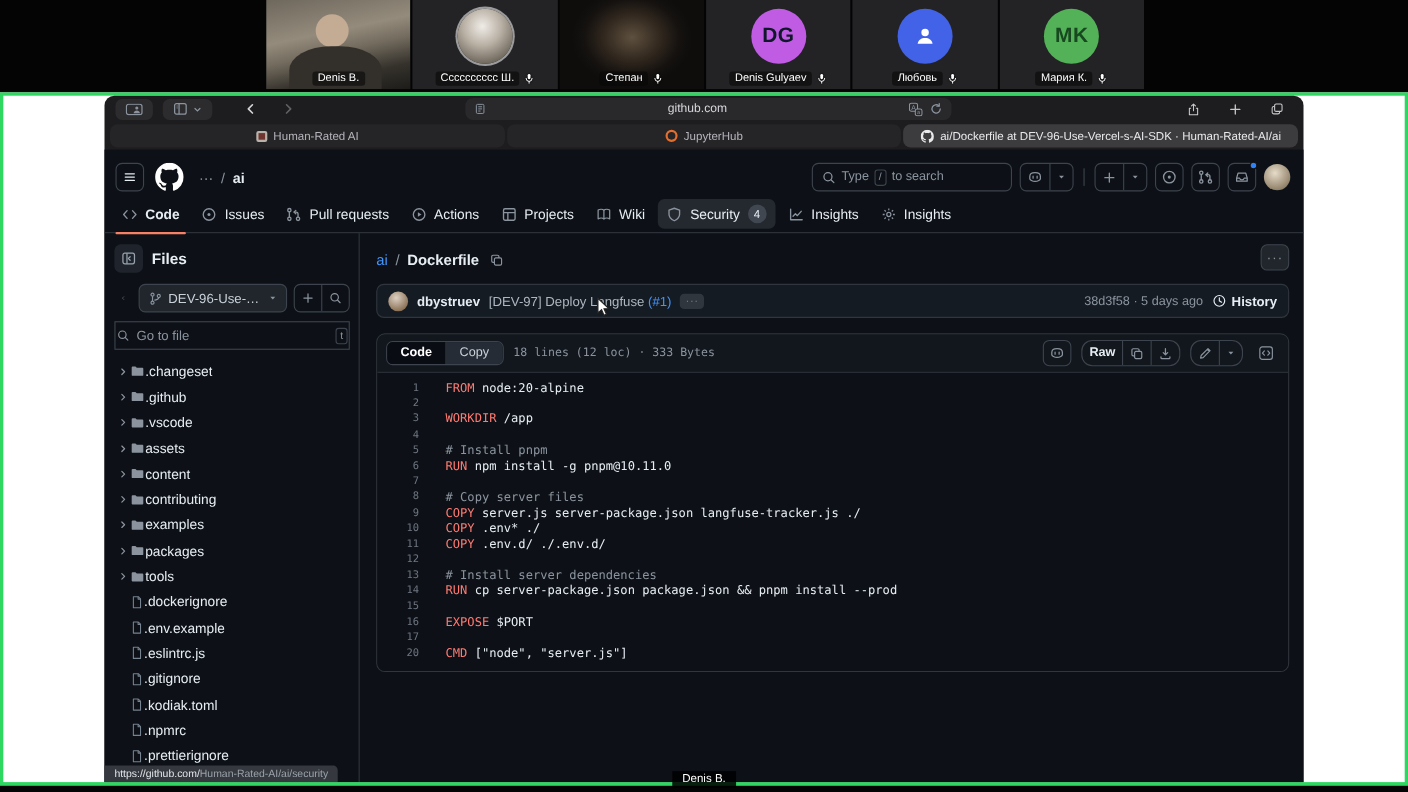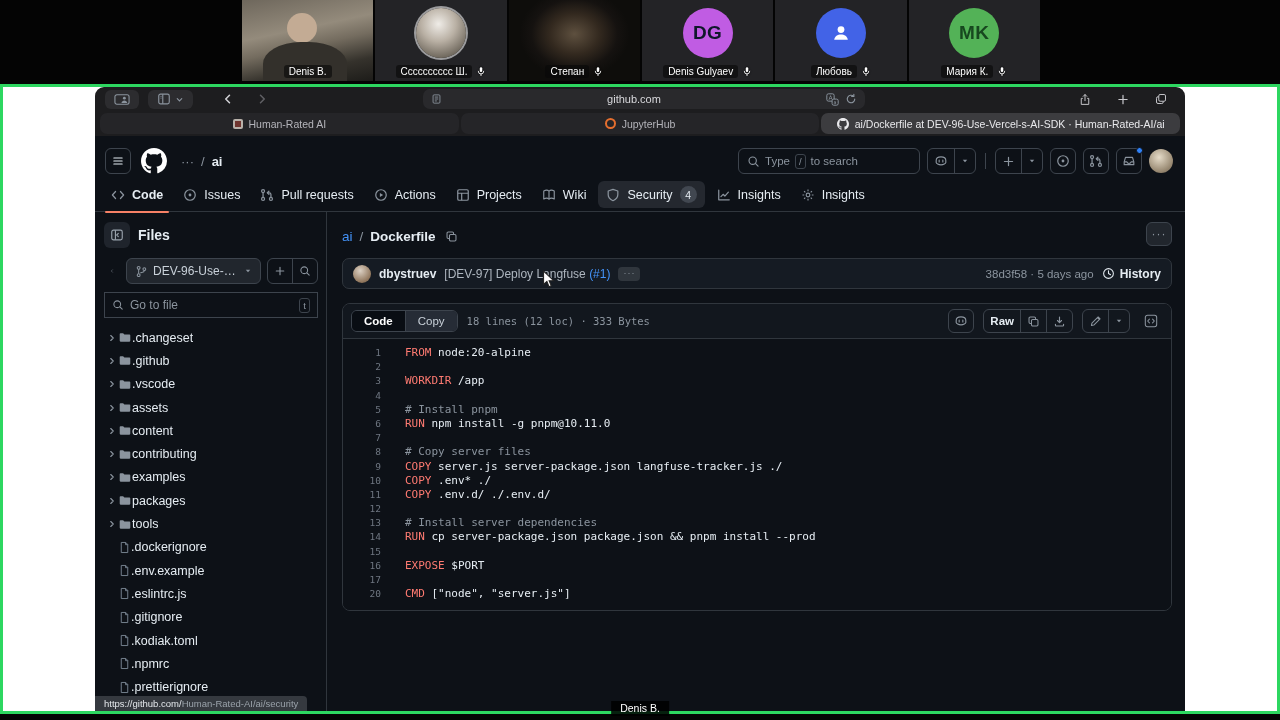--- a/index.html
+++ b/index.html
@@ -92,21 +92,21 @@
   .panelbtn{width:26px;height:26px;border:none;border-radius:6px;background:#1f242c;color:#9aa3ad;display:flex;
             align-items:center;justify-content:center;}
   .files-title{font-size:14px;font-weight:700;}
   .branch-row{display:flex;align-items:center;gap:6px;margin-bottom:8px;}
   .backch{width:16px;border:none;background:transparent;color:#8b949e;display:flex;align-items:center;justify-content:center;}
   .branch-btn{flex:1;height:26px;display:flex;align-items:center;gap:5px;background:#21262d;border:1px solid #3d444d;
               border-radius:6px;color:#c9d1d9;font-size:12px;padding:0 8px;min-width:0;}
   .bname{flex:1;text-align:left;white-space:nowrap;overflow:hidden;text-overflow:ellipsis;}
   .seg.small{height:26px;}
   .goto{height:26px;border:1px solid #3d444d;border-radius:0;display:flex;align-items:center;gap:6px;
-        padding:0 7px;color:#8b949e;font-size:12px;margin-bottom:6px;}
+        padding:0 1px;color:#8b949e;font-size:12px;margin-bottom:6px;}
   .goto .ph{flex:1;}
   .tree{padding-top:2px;}
   .tree-item{height:23.3px;display:flex;align-items:center;gap:0;font-size:12.5px;color:#e6edf3;padding-left:2px;}
   .tw{width:12px;display:flex;justify-content:center;color:#8b949e;}
   .fold{color:#8b949e;}
   .fil{color:#768390;}
   .tname{white-space:nowrap;overflow:hidden;text-overflow:ellipsis;}
 
   .content{flex:1;position:relative;padding:12px 13px 0 15px;overflow:hidden;}
   .crumb2{display:flex;align-items:center;gap:7px;font-size:13.5px;height:24px;}
@@ -127,21 +127,21 @@
   .sha{color:#8b949e;font-size:11.5px;white-space:nowrap;}
   .hist{display:flex;align-items:center;gap:5px;font-weight:700;font-size:12px;color:#e6edf3;white-space:nowrap;}
   .hist .icn{color:#e6edf3;}
 
   .filebox{margin-top:14px;border:1px solid #30363d;border-radius:8px;overflow:hidden;}
   .fb-head{height:35px;background:#12171e;display:flex;align-items:center;gap:9px;padding:0 8px;border-bottom:1px solid #30363d;}
   .segtabs{display:flex;border:1px solid #3d444d;border-radius:6px;overflow:hidden;}
   .segtabs button{border:none;font-size:11.5px;padding:4px 12px;background:#262c36;color:#c9d1d9;}
   .segtabs button.on{background:#090d13;color:#fff;font-weight:700;border-right:1px solid #3d444d;}
   .meta{font-family:"DejaVu Sans Mono",monospace;font-size:10.5px;color:#8b949e;}
-  .fb-head .seg{height:24px;}
+  .fb-head .seg{height:24px;border-radius:10px;}
   .fb-head .sq{width:26px;height:24px;}
   .rawlbl{font-weight:700;font-size:11.5px;color:#e6edf3 !important;}
   .plainbtn{border:none;background:transparent;color:#8b949e;display:flex;align-items:center;justify-content:center;width:24px;height:24px;}
 
   .codebody{background:#0d1117;padding:7px 0 9px;}
   .cl{display:flex;line-height:14.2px;height:14.2px;}
   .ln{flex:0 0 38px;text-align:right;color:#6e7681;font-family:"DejaVu Sans Mono",monospace;font-size:9.5px;}
   .cc{padding-left:24px;font-family:"DejaVu Sans Mono",monospace;font-size:11px;white-space:pre;color:#e6edf3;}
   .t-k{color:#ff7b72;}
   .t-c{color:#8b949e;}

